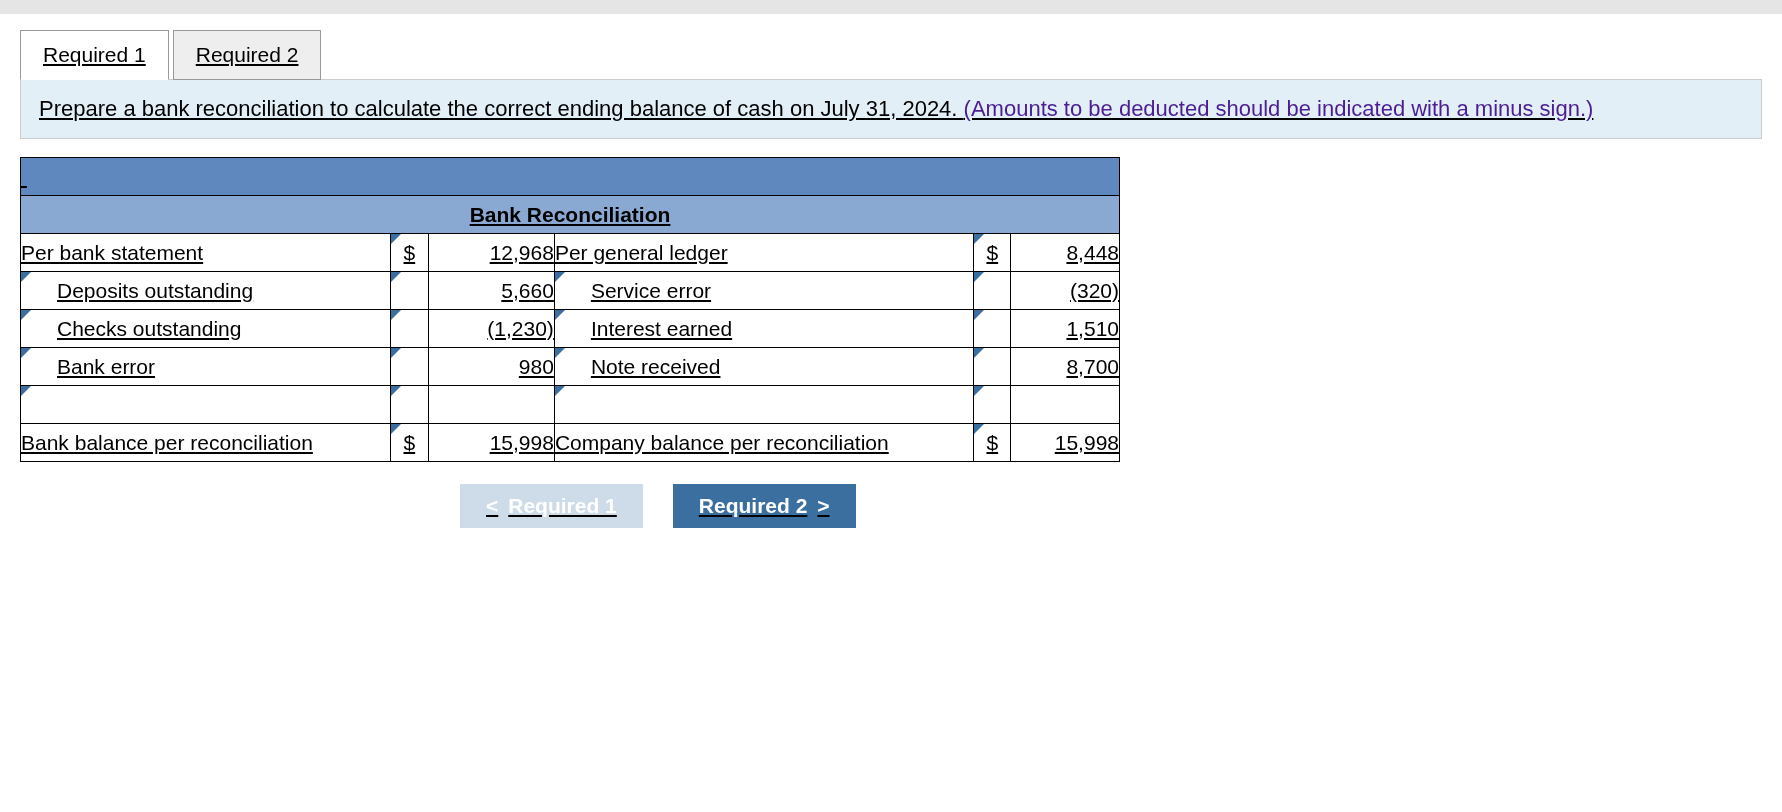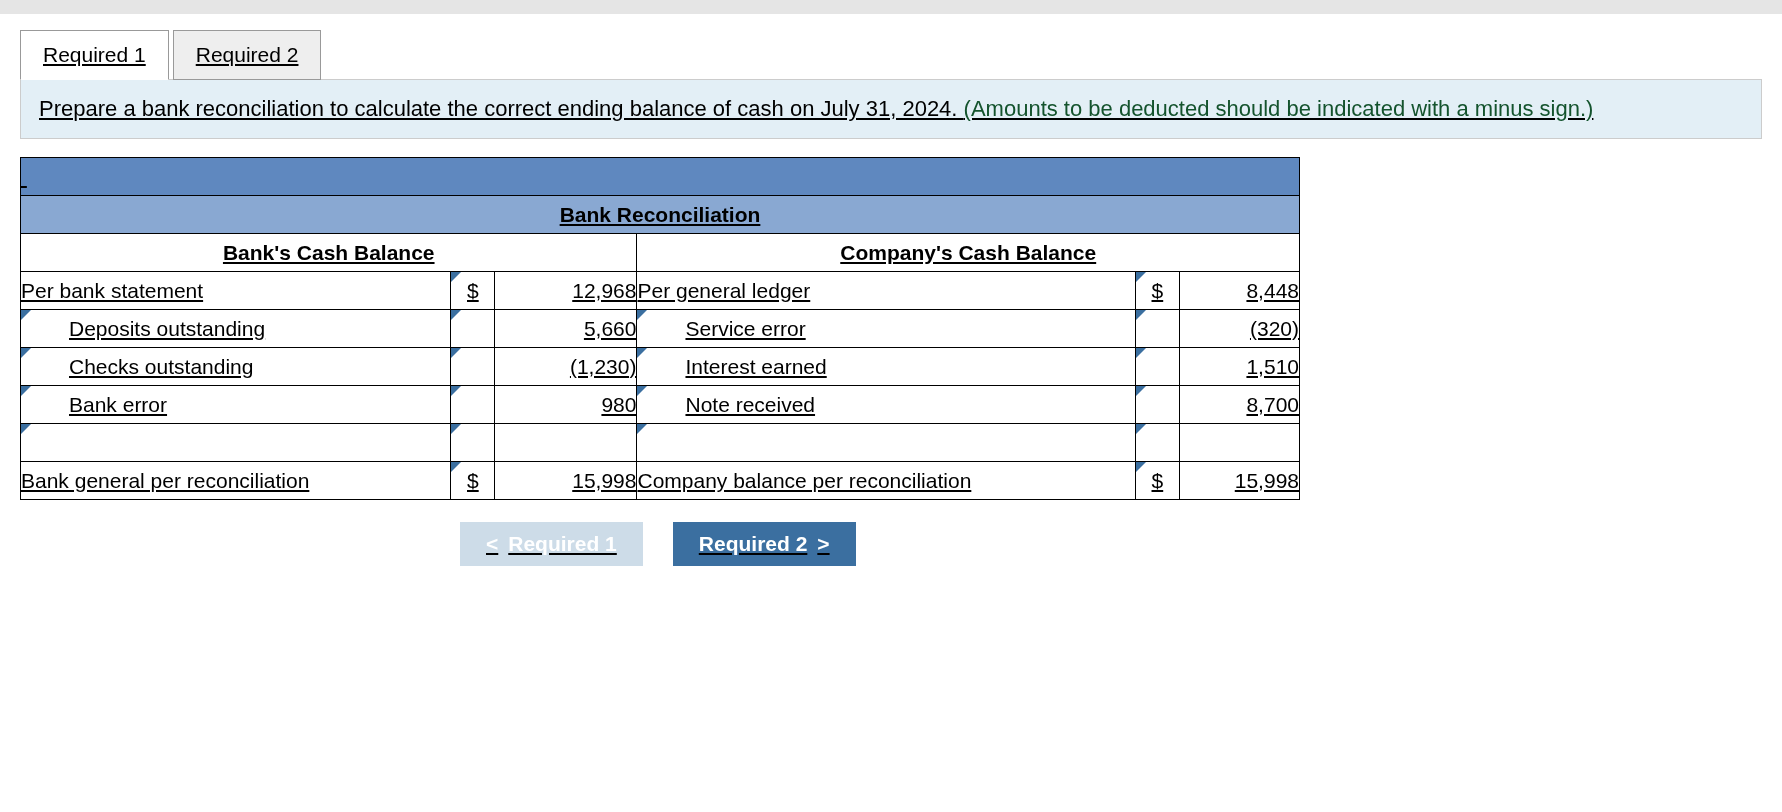--- a/index.html
+++ b/index.html
@@ -38,28 +38,28 @@
     border-bottom-color: #fff;
   }
   .instructions {
     background: #e3eff6;
     border: 1px solid #ccc;
     margin-top: -1px;
     padding: 16px 18px;
     font-size: 22px;
   }
   .instructions .red {
-    color: #14532d;
+    color: #4c1d95;
   }
   .table-wrap {
     margin-top: 18px;
   }
   table.recon {
     border-collapse: collapse;
-    width: 1280px;
+    width: 1100px;
     border-radius: 20px;
   }
   table.recon td, table.recon th {
     border: 1px solid #000;
     font-size: 21px;
     vertical-align: middle;
     height: 38px;
     padding: 0;
   }
   .hdr-blue {
@@ -96,21 +96,21 @@
     top: 0;
     width: 0;
     height: 0;
     border-top: 10px solid #3b6fa0;
     border-right: 10px solid transparent;
   }
   .label-cell {
     padding-left: 10px;
   }
   .label-cell.indented {
-    padding-left: 48px;
+    padding-left: 36px;
   }
   .nav-buttons {
     display: flex;
     gap: 30px;
     margin-top: 22px;
     margin-left: 440px;
   }
   .nav-btn {
     padding: 10px 26px;
     font-size: 21px;
@@ -152,24 +152,20 @@
 
   <div class="table-wrap">
     <table class="recon">
       <tbody>
           <tr>
         <td colspan="6" class="hdr-blue">&nbsp;</td>
       </tr>
       <tr>
         <td colspan="6" class="hdr-blue-light bold-center">Bank Reconciliation</td>
       </tr>
-      <tr>
-        <th colspan="3" class="bold-center">Bank's Cash Balance</th>
-        <th colspan="3" class="bold-center">Company's Cash Balance</th>
-      </tr>
 
       <tr>
         <td class="col-label-bank label-cell">Per bank statement</td>
         <td class="col-dollar-bank dollar input-cell with-tri">$</td>
         <td class="col-amount-bank amount">12,968</td>
         <td class="col-label-company label-cell">Per general ledger</td>
         <td class="col-dollar-company dollar input-cell with-tri">$</td>
         <td class="col-amount-company amount">8,448</td>
       </tr>
 
@@ -203,21 +199,21 @@
       <tr>
         <td class="label-cell indented input-cell with-tri"></td>
         <td class="dollar input-cell with-tri"></td>
         <td class="amount"></td>
         <td class="label-cell indented input-cell with-tri"></td>
         <td class="dollar input-cell with-tri"></td>
         <td class="amount"></td>
       </tr>
 
       <tr>
-        <td class="label-cell">Bank general per reconciliation</td>
+        <td class="label-cell">Bank balance per reconciliation</td>
         <td class="dollar input-cell with-tri">$</td>
         <td class="amount">15,998</td>
         <td class="label-cell">Company balance per reconciliation</td>
         <td class="dollar input-cell with-tri">$</td>
         <td class="amount">15,998</td>
       </tr>
     </tbody>
       </table>
   </div>
 

